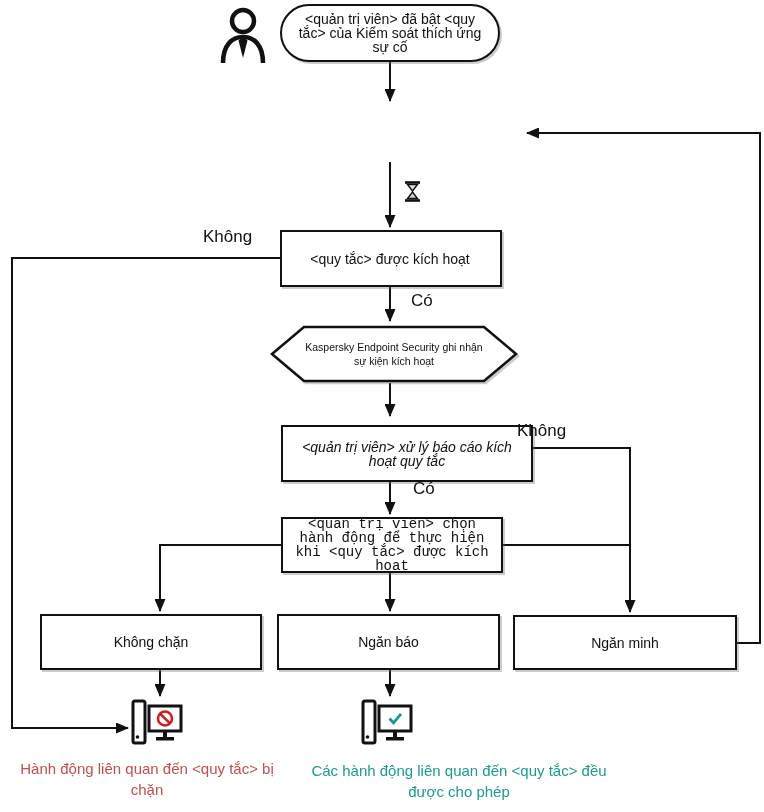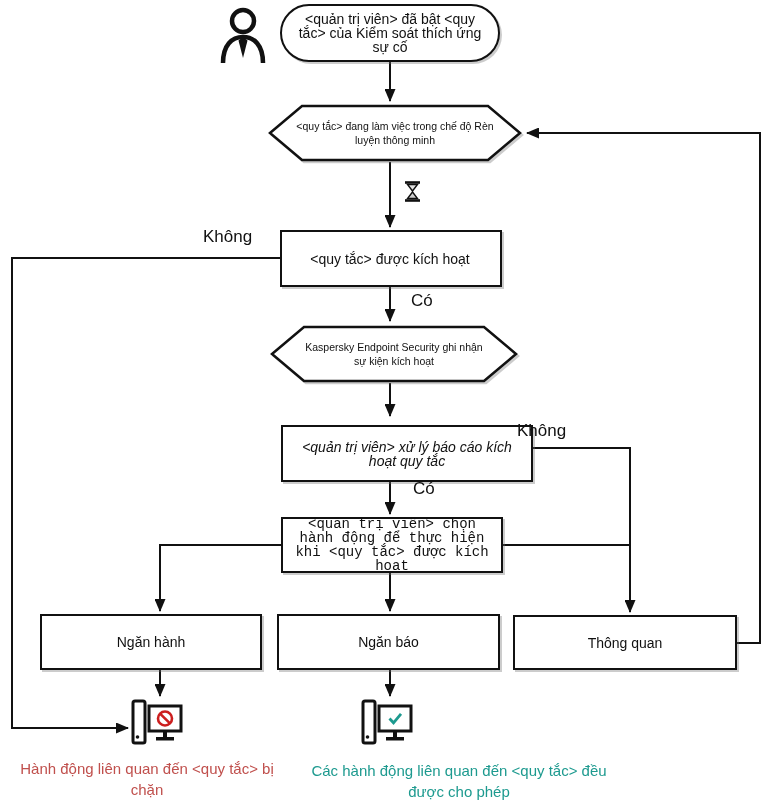--- a/index.html
+++ b/index.html
@@ -60,26 +60,20 @@
   <svg class="icon" style="left:219px;top:6px;" width="48" height="58" viewBox="0 0 48 58">
     <circle cx="24" cy="15" r="11" fill="none" stroke="#111" stroke-width="4.5"></circle>
     <path d="M4,57 C4,39 13,31 24,31 C35,31 44,39 44,57" fill="none" stroke="#111" stroke-width="4.5"></path>
     <path d="M24,31 L19.5,34.5 L24,52 L28.5,34.5 Z" fill="#111"></path>
   </svg>
 
   <div class="node stadium" style="left:280px;top:4px;width:220px;height:58px;">
     <span>&lt;quản trị viên&gt; đã bật &lt;quy tắc&gt; của Kiểm soát thích ứng sự cố</span>
   </div>
 
-  <div class="hexwrap" style="left:268px;top:104px;width:254px;height:58px;">
-    <svg width="254" height="58" viewBox="0 0 254 58">
-      <polygon points="2,29 34,2 220,2 252,29 220,56 34,56" fill="#fff" stroke="#111" stroke-width="2.5"></polygon>
-    </svg>
-    <div class="hextext">&lt;quy tắc&gt; đang làm việc trong chế độ Rèn luyện thông minh</div>
-  </div>
 
   <svg class="icon" style="left:404px;top:181px;" width="17" height="21" viewBox="0 0 17 21">
     <line x1="1" y1="1.5" x2="16" y2="1.5" stroke="#111" stroke-width="2.6"></line>
     <line x1="1" y1="19.5" x2="16" y2="19.5" stroke="#111" stroke-width="2.6"></line>
     <path d="M3.5,3.5 L13.5,3.5 L8.5,10 Z" fill="#e2e2e2" stroke="#111" stroke-width="1.4"></path>
     <path d="M8.5,11 L3.5,17.5 L13.5,17.5 Z" fill="#cfcfcf" stroke="#111" stroke-width="1.4"></path>
   </svg>
 
   <div class="node" style="left:280px;top:230px;width:222px;height:57px;padding-left:8px;">
     <span>&lt;quy tắc&gt; được kích hoạt</span>
@@ -98,27 +92,27 @@
     <span>&lt;quản trị viên&gt; xử lý báo cáo kích hoạt quy tắc</span>
   </div>
   <div class="edge-label" style="left:517px;top:421px;">Không</div>
   <div class="edge-label" style="left:413px;top:479px;">Có</div>
 
   <div class="node" style="left:281px;top:517px;width:222px;height:56px;font-family:Liberation Mono, monospace;">
     <span>&lt;quản trị viên&gt; chọn hành động để thực hiện khi &lt;quy tắc&gt; được kích hoạt</span>
   </div>
 
   <div class="node" style="left:40px;top:614px;width:222px;height:56px;">
-    <span>Ngăn hành</span>
+    <span>Không chặn</span>
   </div>
   <div class="node" style="left:277px;top:614px;width:223px;height:56px;">
     <span>Ngăn báo</span>
   </div>
   <div class="node" style="left:513px;top:615px;width:224px;height:55px;">
-    <span>Thông quan</span>
+    <span>Ngăn minh</span>
   </div>
 
   <svg class="icon" style="left:131px;top:699px;" width="52" height="50" viewBox="0 0 52 50">
     <rect x="2" y="2" width="12" height="42" rx="2" fill="#fff" stroke="#111" stroke-width="3"></rect>
     <circle cx="6.5" cy="38" r="1.8" fill="#111"></circle>
     <rect x="18" y="7" width="32" height="25" fill="#fff" stroke="#111" stroke-width="3"></rect>
     <rect x="32" y="32" width="4" height="6" fill="#111"></rect>
     <rect x="25" y="38" width="18" height="3.5" fill="#111"></rect>
     <g>
       <circle cx="34" cy="19.5" r="7" fill="none" stroke="#cc1f1f" stroke-width="2.6"></circle>

